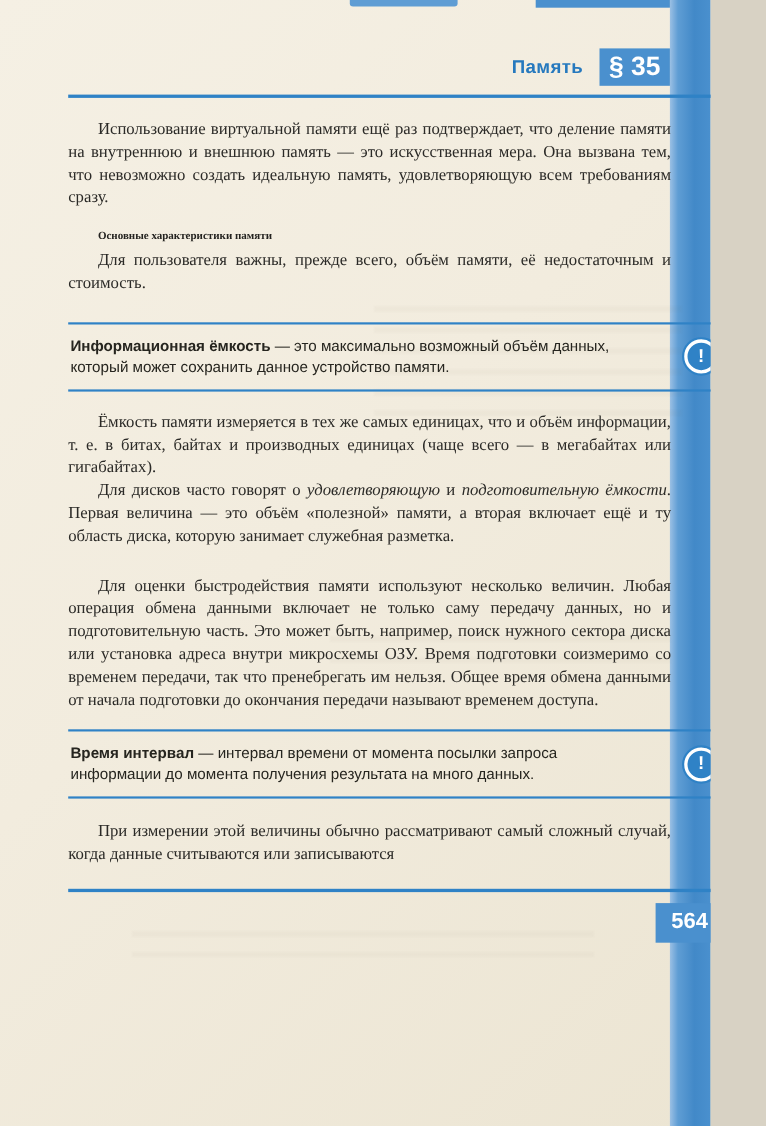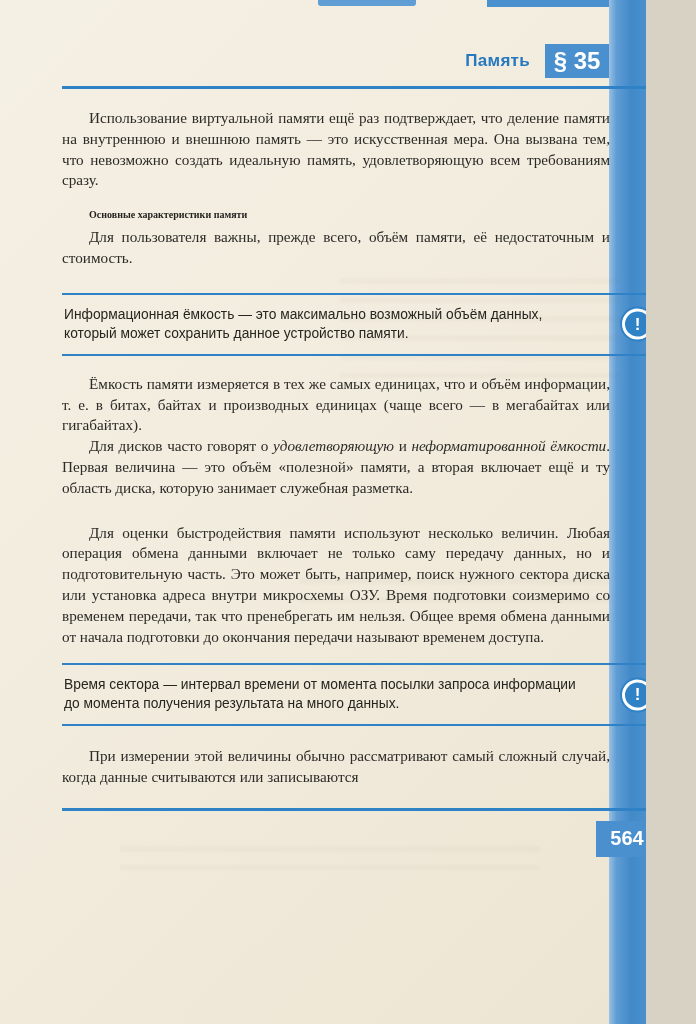--- a/index.html
+++ b/index.html
@@ -98,21 +98,21 @@
   }
   .definition.def2 { margin-top: 16px; }
   .def-text {
     margin: 0 80px 0 2px;
     font-family: "Liberation Sans", sans-serif;
     font-size: 13.8px;
     line-height: 19px;
     color: #26251f;
     text-align: left;
   }
-  .def-text b { font-weight: normal; }
+  .def-text b { font-weight: bold; }
   .alert-badge {
     position: absolute;
     right: 5px; top: 50%;
     transform: translateY(-50%);
     width: 25px; height: 25px;
     border-radius: 50%;
     background: #2f82c6;
     border: 3px solid #ffffff;
     box-shadow: 0 0 0 2px #2f82c6;
     color: #ffffff;
@@ -187,27 +187,27 @@
       <div class="def-text">
         <b>Информационная ёмкость</b><span> — это максимально возможный объём данных, который может сохранить данное устройство памяти.</span>
       </div>
       <div class="alert-badge">
         <span>!</span>
       </div>
     </div>
 
     <p class="after-def">Ёмкость памяти измеряется в тех же самых единицах, что и объём информации, т. е. в битах, байтах и производных единицах (чаще всего — в мегабайтах или гигабайтах).</p>
 
-    <p><span>Для дисков часто говорят о </span><span class="italic">удовлетворяющую</span><span> и </span><span class="italic">неформатированной ёмкости</span><span>. Первая величина — это объём «полезной» памяти, а вторая включает ещё и ту область диска, которую занимает служебная разметка.</span></p>
+    <p><span>Для дисков часто говорят о </span><span class="italic">удовлетворяющую</span><span> и </span><span class="italic">подготовительную ёмкости</span><span>. Первая величина — это объём «полезной» памяти, а вторая включает ещё и ту область диска, которую занимает служебная разметка.</span></p>
 
     <p class="spaced">Для оценки быстродействия памяти используют несколько величин. Любая операция обмена данными включает не только саму передачу данных, но и подготовительную часть. Это может быть, например, поиск нужного сектора диска или установка адреса внутри микросхемы ОЗУ. Время подготовки соизмеримо со временем передачи, так что пренебрегать им нельзя. Общее время обмена данными от начала подготовки до окончания передачи называют временем доступа.</p>
 
     <div class="definition def2">
       <div class="def-text">
-        <b>Время сектора</b><span> — интервал времени от момента посылки запроса информации до момента получения результата на много данных.</span>
+        <b>Время интервал</b><span> — интервал времени от момента посылки запроса информации до момента получения результата на много данных.</span>
       </div>
       <div class="alert-badge">
         <span>!</span>
       </div>
     </div>
 
     <p class="after-def2">При измерении этой величины обычно рассматривают самый сложный случай, когда данные считываются или записываются</p>
 
     <div class="footer-rule"></div>
     <div class="badge-row">

